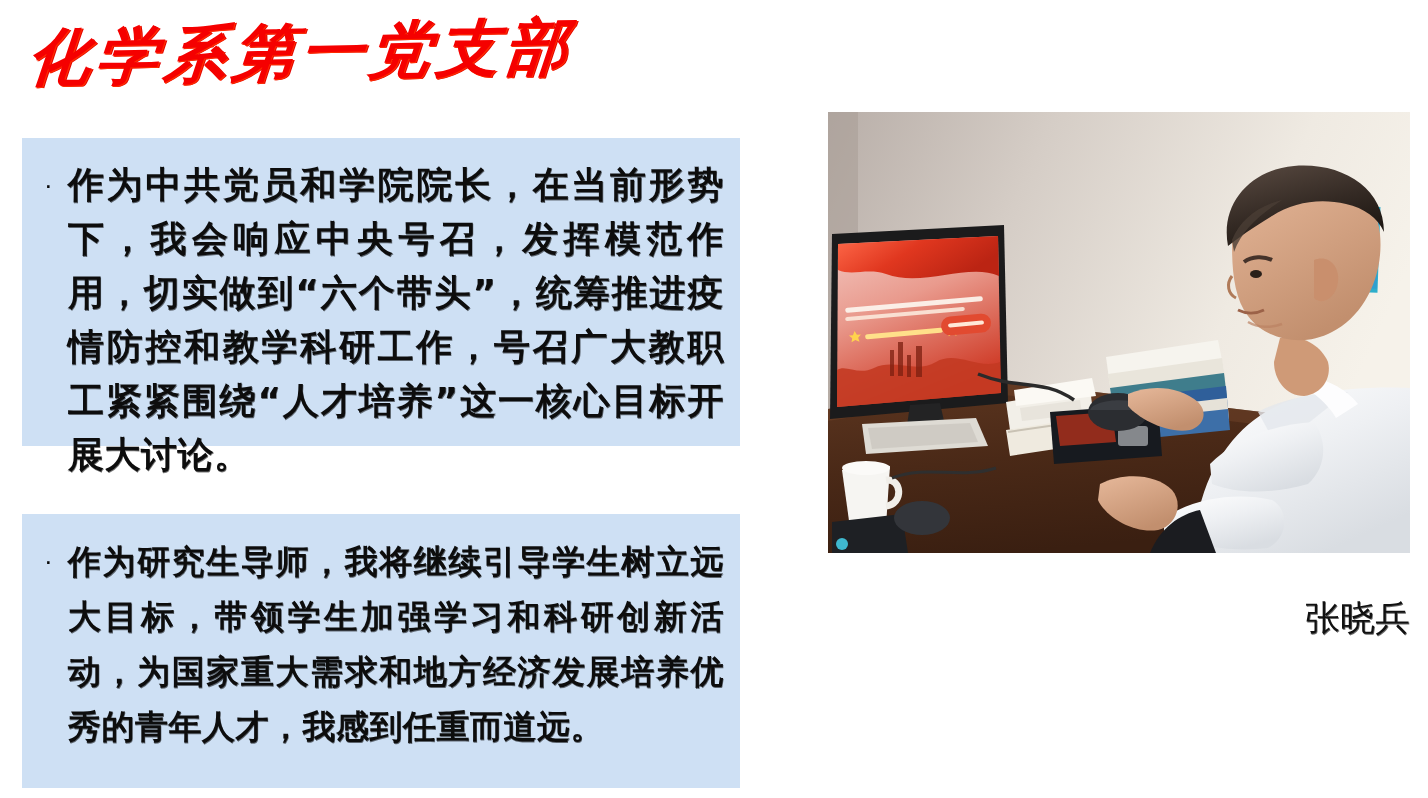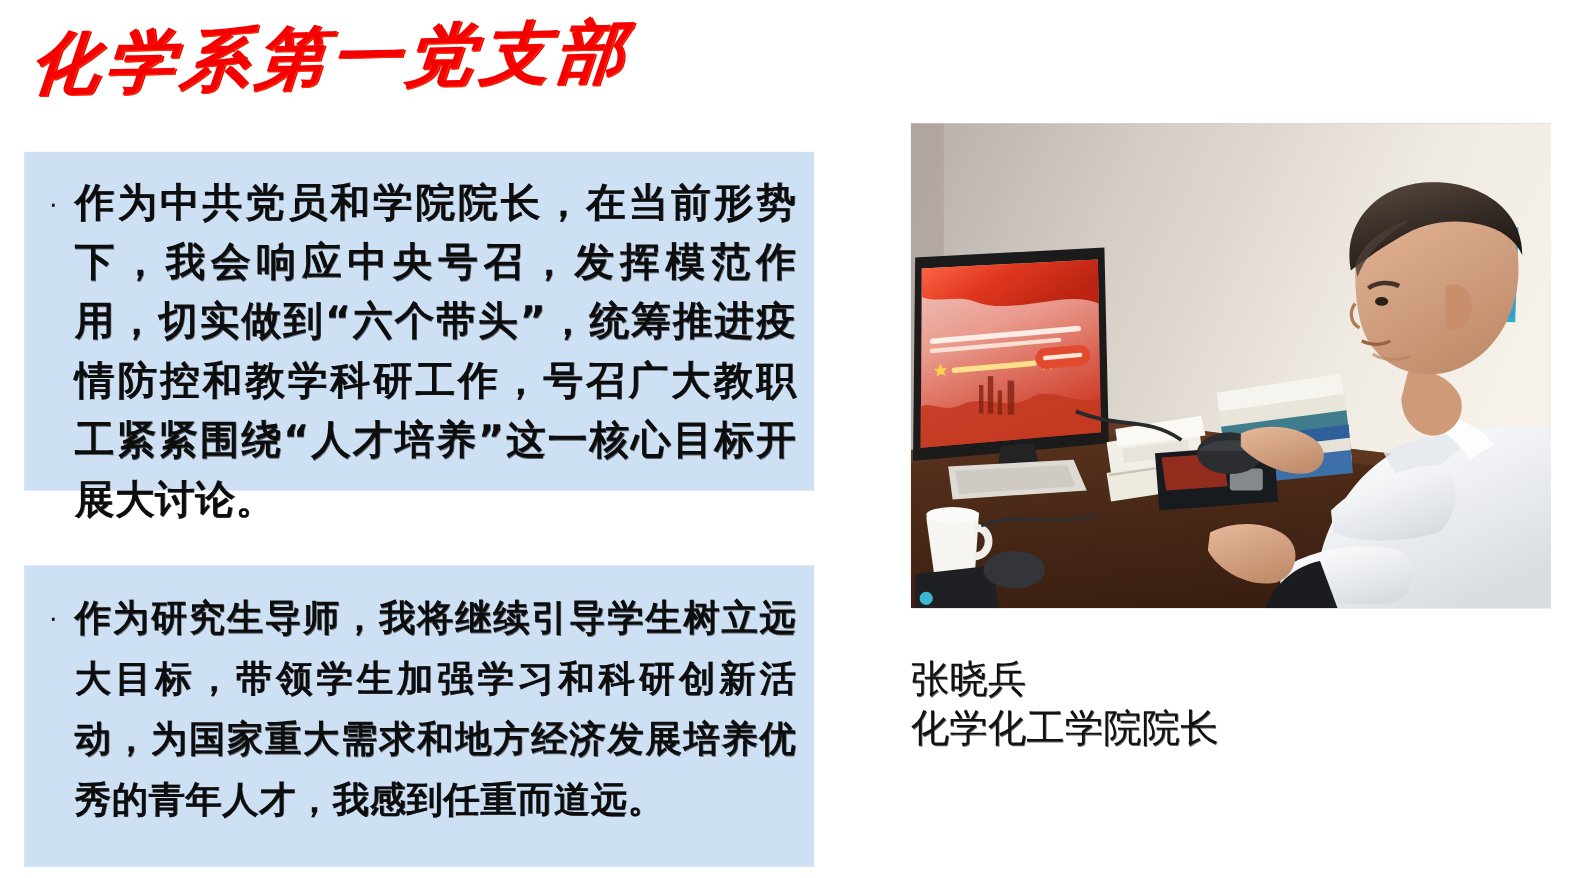--- a/index.html
+++ b/index.html
@@ -65,21 +65,21 @@
   
   #photo-frame{
     position:absolute;left:828px;top:112px;width:582px;height:441px;
     overflow:hidden;background:#cfc8c2;
   }
   #photo-frame svg{display:block;width:582px;height:441px;}
 
   
   #photo-caption{
     position:absolute;left:828px;top:596px;width:582px;
-    text-align:left;
+    text-align:right;
     color:#111;
     font-family:"DejaVu Sans","Liberation Sans",sans-serif;
     font-size:35px;
     line-height:45px;
     font-weight:400;
     text-shadow:0.7px 0.7px 0 rgba(0,0,0,0.6);
   }
   .caption-line{display:block;white-space:nowrap;}
 </style>
 </head>
@@ -272,16 +272,15 @@
 
         <path d="M404 164 C398 172 400 182 408 186" stroke="#b07a58" stroke-width="3" fill="none"></path>
         <path d="M410 198 C418 202 428 202 436 198" stroke="#9c6248" stroke-width="3" fill="none"></path>
         <path d="M420 210 C430 216 444 216 454 212" stroke="#bb8262" stroke-width="2.5" fill="none" opacity="0.7"></path>
       </g>
     </svg>
   </div>
 
   <div id="photo-caption">
     <span class="caption-line">张晓兵</span>
-    <span class="caption-line">化学化工学院院长</span>
   </div>
 
 </div>
 
 </body></html>

